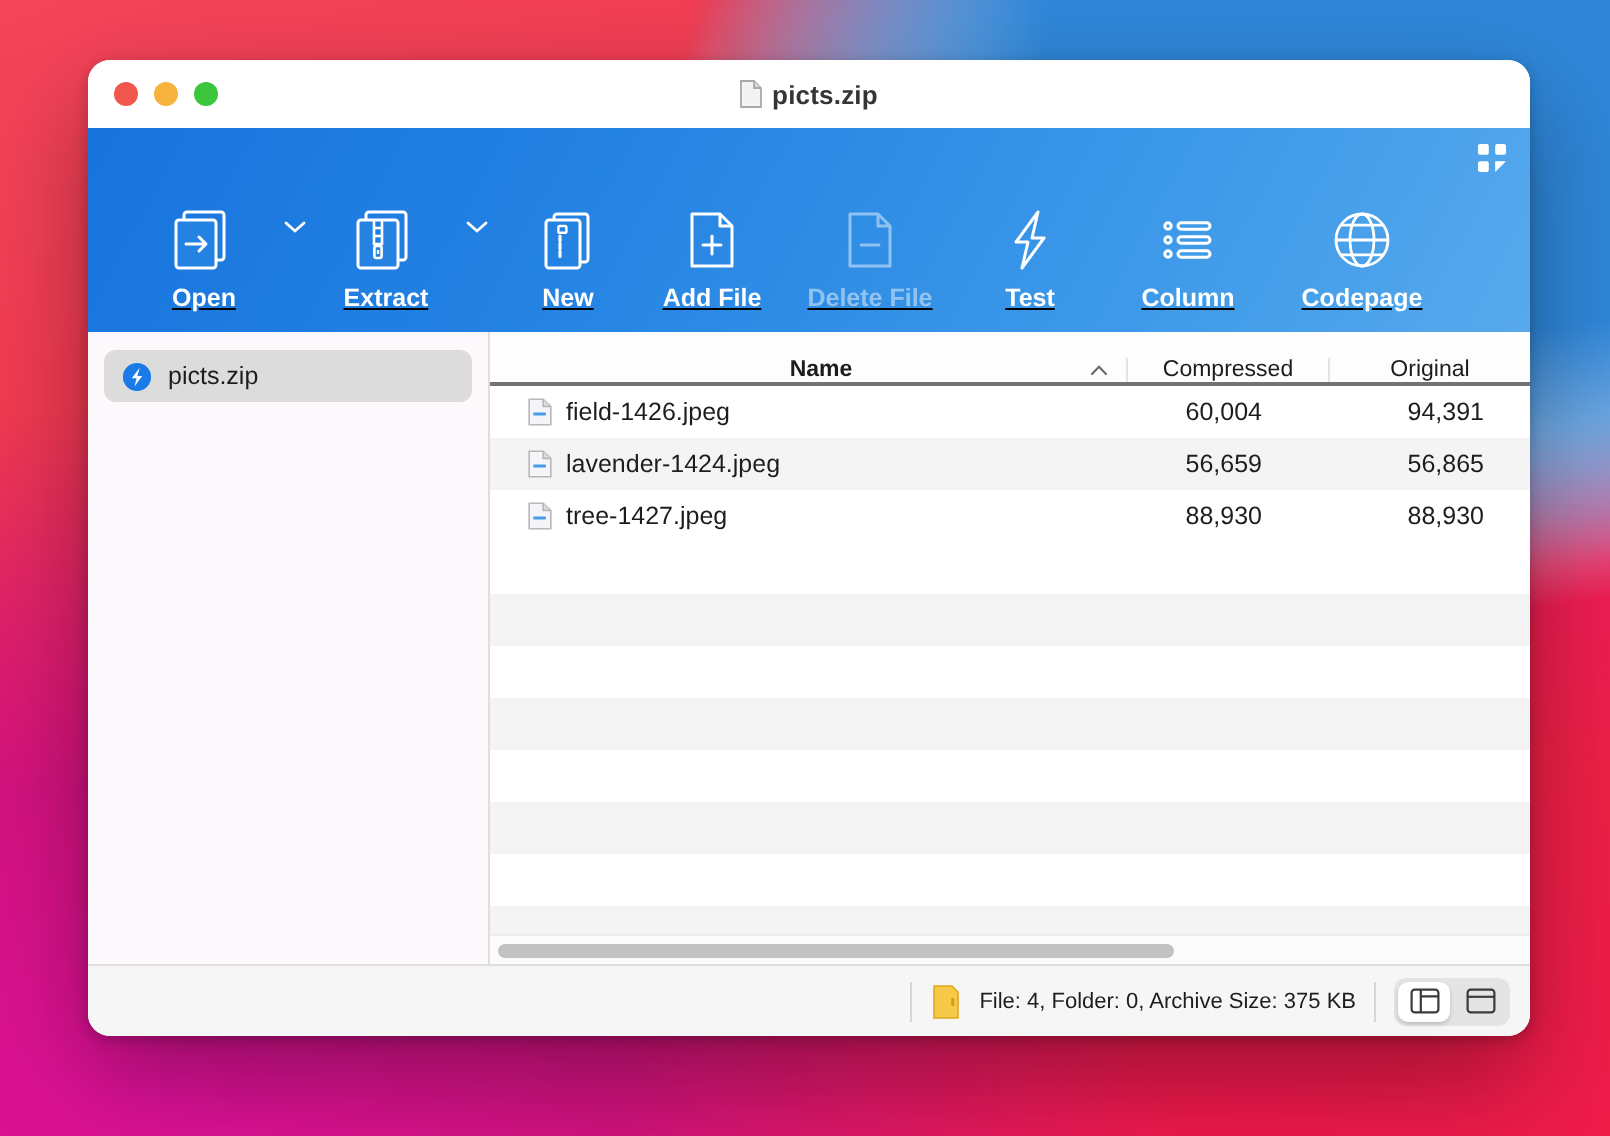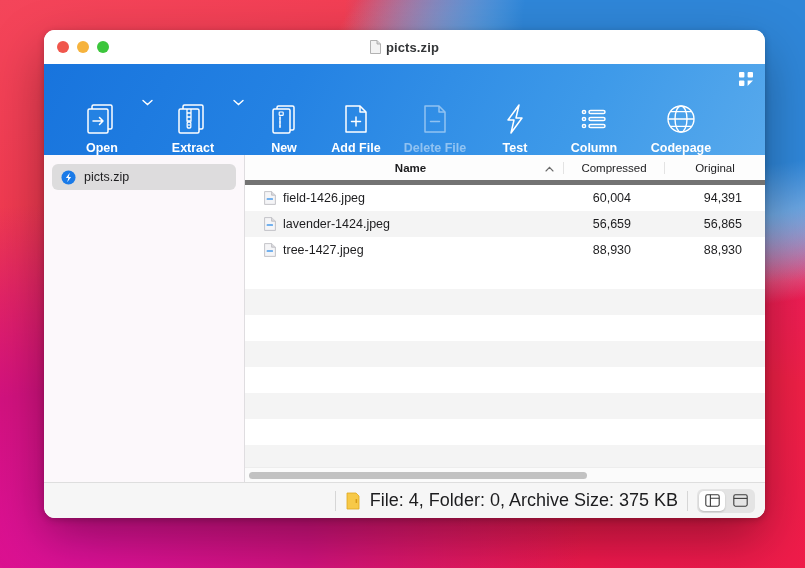--- a/index.html
+++ b/index.html
@@ -46,23 +46,24 @@
     position: absolute; left: 0; right: 0; top: 0; height: 34px;
     display: flex; align-items: center; justify-content: center; gap: 5px;
   }
   .title-doc-icon { width: 11px; height: 14px; display: block; }
   .title-text { font-size: 13px; font-weight: bold; color: #333537; letter-spacing: 0.1px; }
 
   
   .toolbar {
     flex: 0 0 78px; height: 78px;
     background: linear-gradient(118deg, #1874dd 0%, #2482e3 34%, #3e9ae9 74%, #57a9ec 100%);
-    display: flex; align-items: flex-end;
-    padding: 13px 0 0 0;
+    display: flex; align-items: center;
+    padding: 24px 0 0 0;
     position: relative;
+    text-decoration: underline;
   }
   .tb-item {
     width: 72px;
     display: flex; flex-direction: column; align-items: center;
     color: #ffffff; user-select: none;
   }
   .tb-item .tb-ico { height: 42px; display: flex; align-items: center; justify-content: center; }
   .tb-item .tb-lbl { font-size: 12.5px; font-weight: bold; margin-top: 1px; white-space: nowrap; }
   .tb-item.disabled { color: rgba(255,255,255,0.46); }
   .tb-item.disabled svg { opacity: 0.46; }
@@ -92,23 +93,23 @@
     font-size: 12.5px; color: #1d1d1f;
   }
   .side-item.selected { background: #dddcdd; }
   .side-zip-icon { width: 15px; height: 15px; flex: 0 0 15px; }
 
   .content { flex: 1 1 auto; min-width: 0; display: flex; flex-direction: column; background: #ffffff; }
 
   
   .col-head {
     flex: 0 0 25px; height: 25px;
-    display: flex; align-items: center;
+    display: flex; align-items: flex-end;
     background: #fdfdfd;
-    border-bottom: 5px solid #737373;
+    border-bottom: 2px solid #737373;
     font-size: 11.5px; color: #1c1c1e;
   }
   .ch {
     display: flex; align-items: center; justify-content: center;
     border-right: 1px solid #e3e3e3;
     position: relative;
   }
   .ch.name { flex: 1 1 auto; font-weight: bold; }
   .ch.compressed { flex: 0 0 100px; }
   .ch.original { flex: 0 0 100px; border-right: none; }
@@ -136,21 +137,21 @@
   }
   .hscroll-thumb { height: 7px; border-radius: 4px; background: #c2c2c2; width: 66%; }
 
   
   .statusbar {
     flex: 0 0 35px; height: 35px;
     background: #f6f6f6;
     border-top: 1px solid #dedede;
     display: flex; align-items: center; justify-content: flex-end;
     gap: 9px; padding-right: 10px;
-    font-size: 18px; color: #1d1d1f;
+    font-size: 11px; color: #1d1d1f;
   }
   .sb-sep { width: 1px; height: 20px; background: #d6d6d6; }
   .sb-folder-icon { width: 16px; height: 18px; }
   .sb-toggles { display: flex; background: #e4e4e4; border-radius: 6px; padding: 2px; gap: 2px; }
   .sb-tg {
     width: 26px; height: 20px; border-radius: 5px;
     display: flex; align-items: center; justify-content: center;
   }
   .sb-tg.active { background: #ffffff; box-shadow: 0 1px 2px rgba(0,0,0,0.18); }
 </style>

